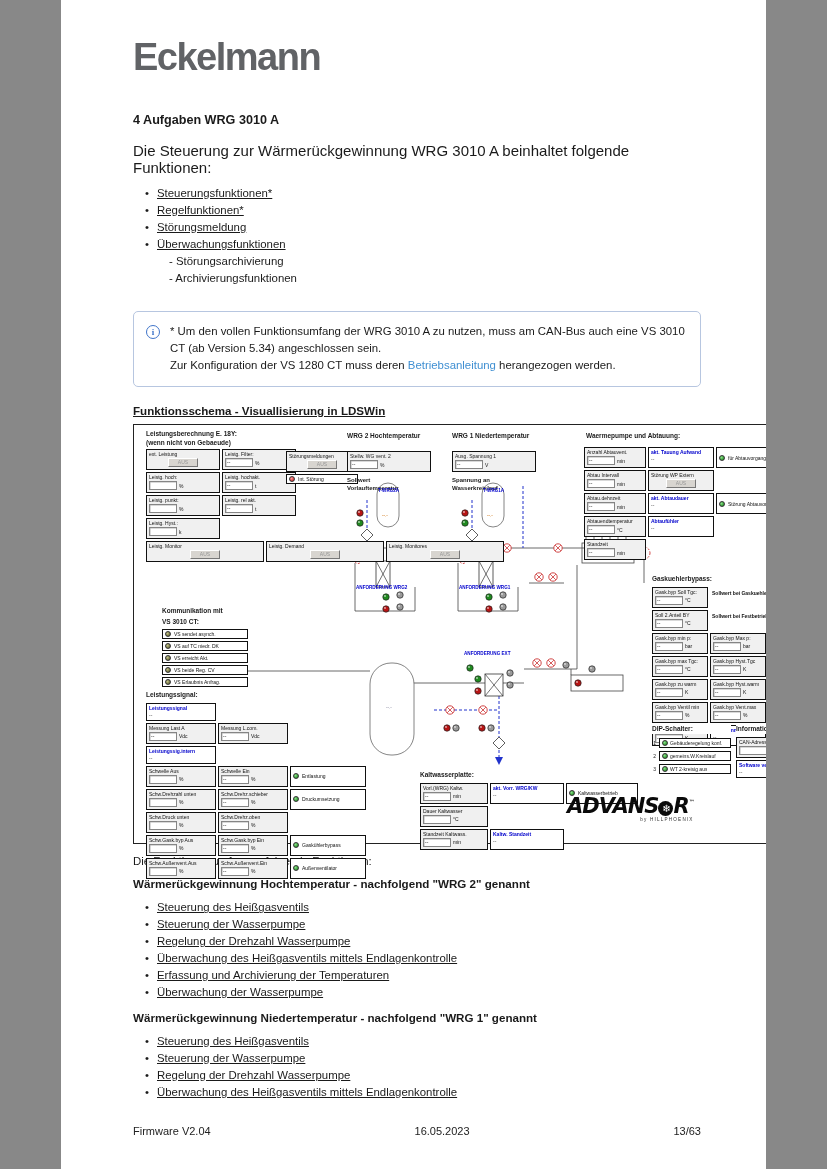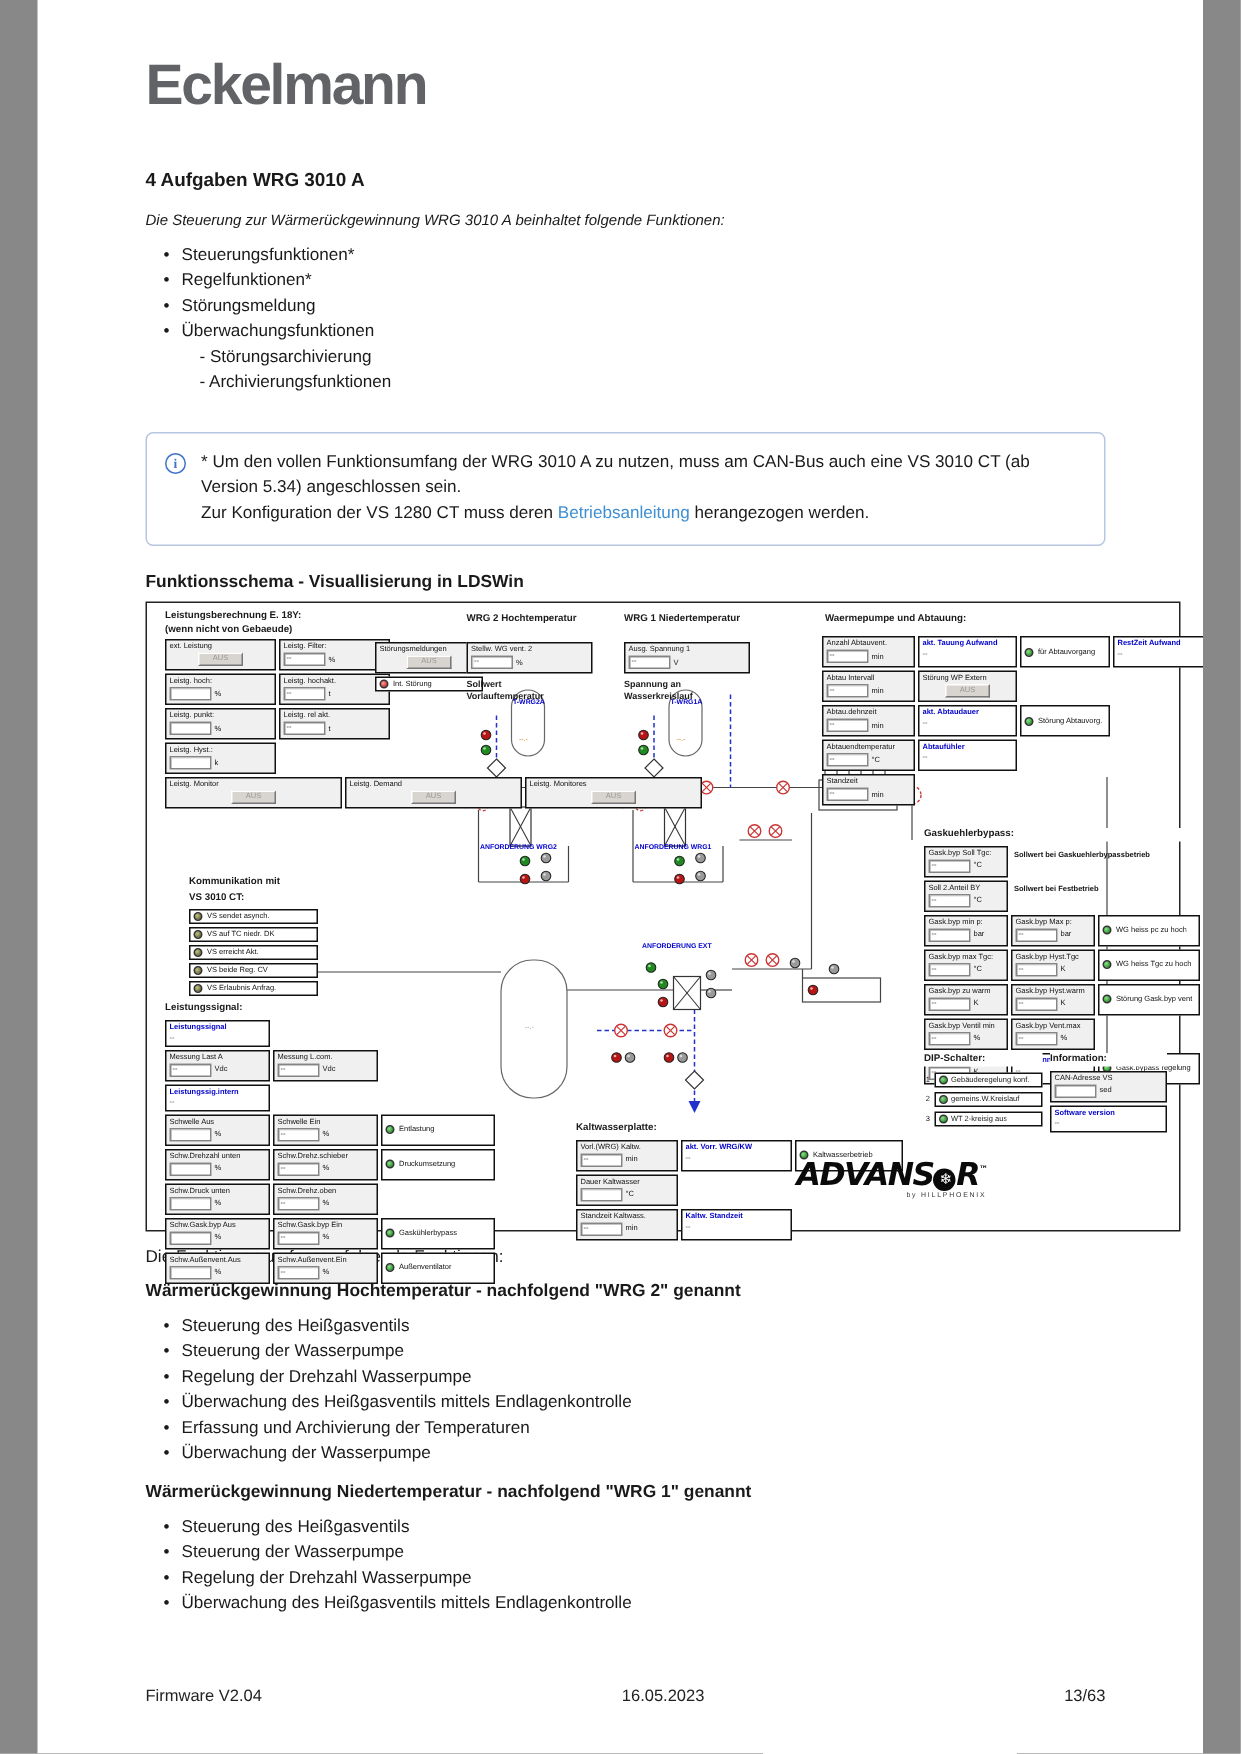--- a/index.html
+++ b/index.html
@@ -1,32 +1,32 @@
 <!DOCTYPE html>
 <html><head>
 <meta charset="utf-8">
 <style>
   html,body{margin:0;padding:0;background:#888;}
-  .page{position:relative;width:777px;height:1169px;background:#fff;margin:0 auto;
+  .page{position:relative;width:705px;height:1169px;background:#fff;margin:0 auto;
         font-family:"Liberation Sans",sans-serif;color:#1a1a1a;overflow:hidden;}
   .content{padding:38px 65px 0 72px;}
   .logo{font-size:38px;font-weight:bold;color:#616366;letter-spacing:-1.5px;line-height:1;}
   .h1{margin-top:37px;font-size:12.6px;font-weight:bold;}
-  .lead{margin-top:15px;font-size:10px;font-style:italic;}
+  .lead{margin-top:15px;font-size:15px;}
   ul.bullets{margin:9px 0 0;padding:0 0 0 24px;list-style:none;}
-  ul.bullets li{position:relative;line-height:16.9px;font-size:11.4px;}
+  ul.bullets li{position:relative;line-height:16.9px;font-size:11.4px;text-decoration:underline;}
   ul.bullets li::before{content:"•";position:absolute;left:-12px;}
   .subitem{padding-left:36px;line-height:16.9px;font-size:11.4px;}
   .note{margin-top:25px;border:1px solid #b7c6e0;border-radius:5px;padding:11px 14px 12px 12px;
         display:flex;gap:10px;font-size:11.4px;line-height:17px;background:#fff;}
   .i-icon{flex:none;width:12px;height:12px;border:1.4px solid #3f74c9;border-radius:50%;
         color:#3f74c9;font-size:9px;font-weight:bold;text-align:center;line-height:12px;margin-top:2px;
         font-family:"Liberation Serif",serif;}
   .note a{color:#3f8fd2;text-decoration:none;}
-  .schema-h{margin-top:17px;font-size:11.6px;font-weight:bold;}
+  .schema-h{margin-top:17px;font-size:11.6px;font-weight:bold;text-decoration:underline;}
   .funcs-lead{margin-top:11px;font-size:11.4px;}
   .h3{margin-top:10px;font-size:11.6px;font-weight:bold;}
   .footer{position:absolute;left:0;right:0;bottom:32px;padding:0 65px 0 72px;display:flex;
         justify-content:space-between;font-size:11px;color:#222;}
 
   
   #diagram{position:relative;margin-top:7px;width:688px;height:418px;border:1px solid #222;background:#fff;}
   #pipes{position:absolute;left:0;top:0;z-index:1;}
   .pnl{position:absolute;display:flex;flex-direction:column;gap:2px;z-index:2;}
   .prow{display:flex;gap:2px;align-items:stretch;}

